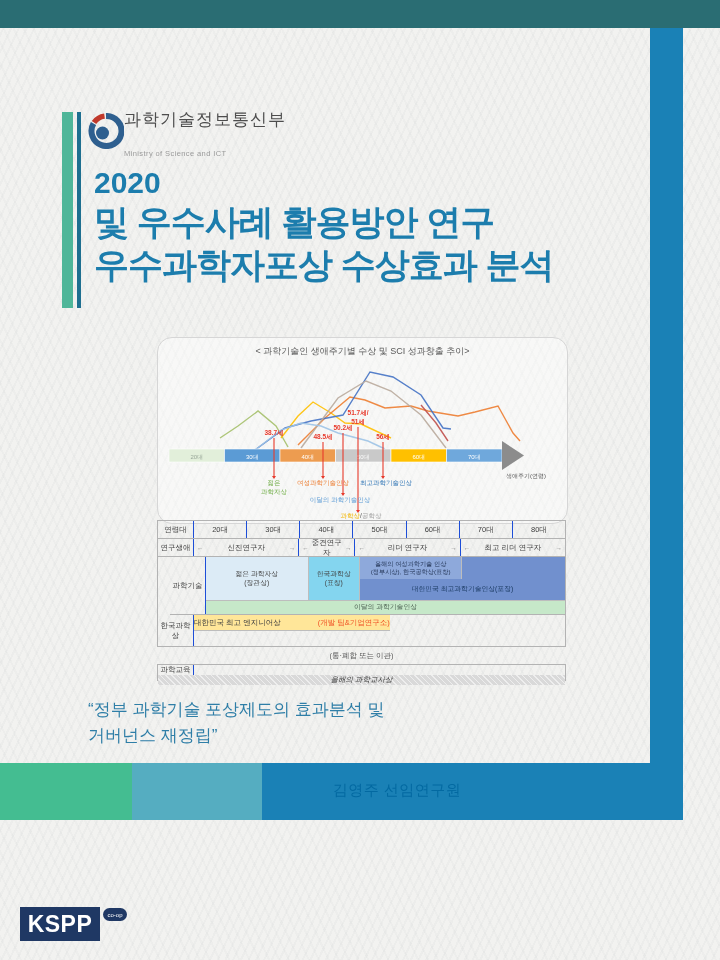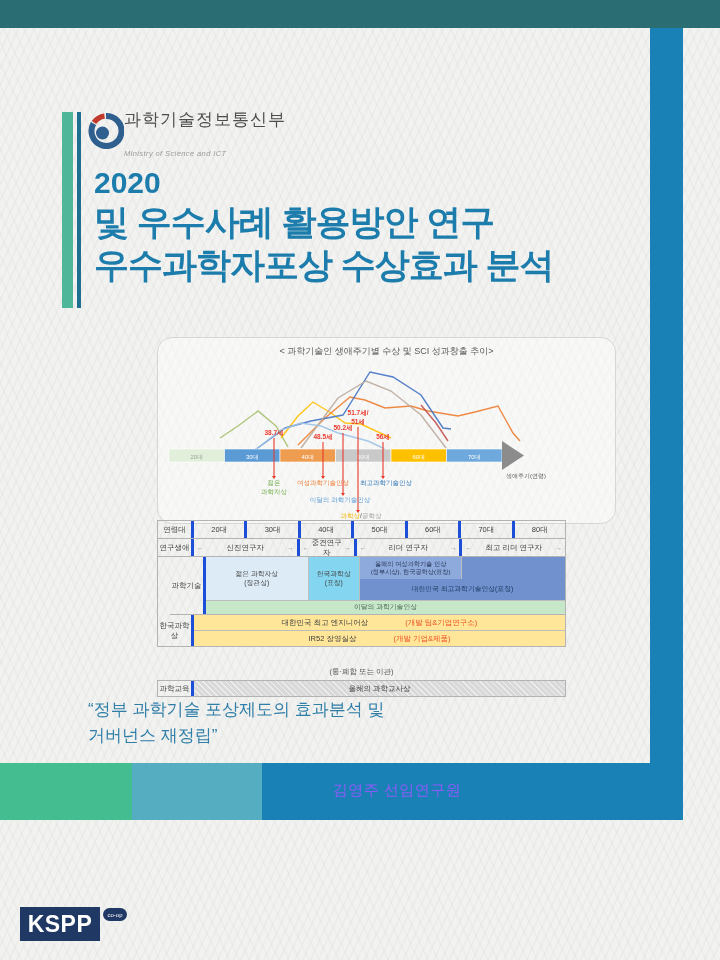--- a/index.html
+++ b/index.html
@@ -7,72 +7,72 @@
        background:#f2f2f0;font-family:"Liberation Sans","DejaVu Sans",sans-serif;}
   .texture{position:absolute;inset:0;pointer-events:none;
     background:
       repeating-linear-gradient(115deg, rgba(160,168,172,0.07) 0 2px, transparent 2px 7px),
       repeating-linear-gradient(65deg, rgba(160,168,172,0.06) 0 2px, transparent 2px 9px);}
   .top-band{position:absolute;left:0;top:0;width:720px;height:28px;background:#2a6d73;z-index:5;}
   .right-bar{position:absolute;left:650px;top:0;width:33px;height:763px;background:#1a81b6;z-index:2;}
 
   .logo-row{position:absolute;left:88px;top:108px;display:flex;align-items:center;z-index:3;}
   .ministry-name{font-size:17px;color:#4d4d4d;letter-spacing:1px;font-weight:500;}
-  .ministry-en{font-size:7.5px;color:#9a9a9a;margin-top:18px;letter-spacing:0.4px;font-style:italic;}
+  .ministry-en{font-size:7.5px;color:#9a9a9a;margin-top:18px;letter-spacing:0.4px;}
 
   .left-bar-teal{position:absolute;left:62px;top:112px;width:11px;height:196px;background:#4fb699;}
   .left-bar-blue{position:absolute;left:77px;top:112px;width:4px;height:196px;background:#1e6f90;}
 
   .title-block{position:absolute;left:94px;top:166px;color:#1c7dad;z-index:3;}
   .title-year{font-size:30px;font-weight:bold;line-height:34px;}
   .title-line{font-size:35px;font-weight:bold;line-height:43px;letter-spacing:-1px;}
 
   .chart-box{position:absolute;left:157px;top:337px;width:409px;height:185px;
-    border:1px solid #d6d6d6;border-radius:15px;background:rgba(255,255,255,0.45);z-index:3;padding-left:48px;}
+    border:1px solid #d6d6d6;border-radius:15px;background:rgba(255,255,255,0.45);z-index:3;}
   .chart-title{position:absolute;left:0;right:0;top:7px;text-align:center;font-size:9px;color:#595959;}
   .chart-svg{position:absolute;left:0;top:0;}
   svg text{font-family:"Liberation Sans","DejaVu Sans",sans-serif;}
 
   .tbl{position:absolute;left:157px;top:520px;width:409px;color:#404040;z-index:3;font-size:7.5px;}
   .tbl-box{border:1px solid #b3b3b3;}
   .trow{display:flex;border-bottom:1px solid #b3b3b3;}
   .trow:last-child{border-bottom:none;}
-  .cell{display:flex;align-items:center;justify-content:center;border-right:3px solid #1d4ed8;
+  .cell{display:flex;align-items:center;justify-content:center;border-right:1px solid #1d4ed8;
         box-sizing:border-box;text-align:center;}
   .cell:last-child{border-right:none;}
   .lab{width:36px;flex:none;}
   .c1{flex:1;} .c2{flex:2;}
   .r17{height:17px;}
   .stage{justify-content:space-between;padding:0 3px;}
   .arr{color:#8a8a8a;font-size:6.5px;}
   .stgrid{flex:1;display:grid;grid-template-columns:repeat(7,1fr);grid-template-rows:22px 21px 14px;}
   .stcell{display:flex;flex-direction:column;align-items:center;justify-content:center;
           font-size:6.8px;line-height:1.25;border-right:1px solid #bdbdbd;box-sizing:border-box;text-align:center;}
   .st-young{grid-area:1/1/3/3;background:#dcebf6;}
   .st-ks{grid-area:1/3/3/4;background:#84d5ef;}
   .st-woman{grid-area:1/4/2/6;background:#8ea9db;font-size:6.2px;color:#1f3050;}
   .st-darktr{grid-area:1/6/2/8;background:#7190ce;border-right:none;}
   .st-top{grid-area:2/4/3/8;background:#7190ce;color:#17375e;border-right:none;}
   .st-month{grid-area:3/1/4/8;background:#c6e8c9;color:#4b5f51;border-right:none;border-top:1px solid #bdbdbd;}
-  .ind-col{flex:1;display:flex;flex-direction:column;}
+  .ind-col{flex:1;display:flex;flex-direction:row;}
   .ind-row{height:15px;background:#ffe699;display:flex;align-items:center;justify-content:center;gap:2px;}
   .ind-row.first{border-bottom:1px solid #bdbdbd;}
   .red-note{color:#f04e23;padding-left:35px;}
-  .note-row{height:17px;display:flex;align-items:center;justify-content:center;color:#595959;font-size:7.5px;margin-top:16px;}
+  .note-row{height:17px;display:flex;align-items:center;justify-content:center;color:#595959;font-size:7.5px;}
   .edu-cell{flex:1;background:#d9d9d9;
-    background-image:repeating-linear-gradient(45deg, rgba(255,255,255,0.55) 0 1px, transparent 1px 4px);}
+    background-image:repeating-linear-gradient(45deg, rgba(255,255,255,0.55) 0 1px, transparent 1px 4px);font-style:italic;}
 
   .quote{position:absolute;left:88px;top:697px;font-size:17px;color:#2e7ea7;line-height:26px;z-index:3;}
 
   .band{position:absolute;left:0;top:763px;height:57px;width:720px;z-index:6;}
   .band-green{position:absolute;left:0;top:0;width:132px;height:57px;background:#44bd91;}
   .band-teal{position:absolute;left:132px;top:0;width:130px;height:57px;background:#55adc1;}
   .band-blue{position:absolute;left:262px;top:0;width:421px;height:57px;background:#1a81b6;}
   .band-name{position:absolute;left:262px;top:0;width:270px;height:55px;display:flex;align-items:center;
-    justify-content:center;color:#8b5cf6;font-size:15px;letter-spacing:0.5px;}
+    justify-content:center;color:#0369a1;font-size:15px;letter-spacing:0.5px;}
 
   .footer{position:absolute;left:20px;top:907px;display:flex;align-items:flex-start;gap:3px;z-index:3;}
   .kspp-box{width:80px;height:34px;background:#1f3864;color:#fff;display:flex;align-items:center;
     justify-content:center;font-size:23px;font-weight:bold;letter-spacing:0.5px;}
   .coop-pill{margin-top:1px;width:24px;height:13px;background:#1f3864;border-radius:7px;color:#fff;
     display:flex;align-items:center;justify-content:center;font-size:6px;}
   .org-col{margin-left:3px;display:flex;flex-direction:column;}
   .org-kr{font-size:13.5px;font-weight:bold;color:#1a1a1a;letter-spacing:-0.3px;}
   .org-en{font-size:8px;color:#8c8c8c;margin-top:1px;}
 </style>
@@ -214,30 +214,26 @@
         </div>
       </div>
     </div>
     <div class="trow" style="height:31px;">
       <div class="cell lab">한국과학상</div>
       <div class="ind-col">
         <div class="ind-row first">
           <span>대한민국 최고 엔지니어상 </span>
           <span class="red-note">(개발 팀&amp;기업연구소)</span>
         </div>
-        <div class="ind-row">
-          <span>IR52 장영실상 </span>
-          <span class="red-note">(개발 기업&amp;제품)</span>
-        </div>
       </div>
     </div>
   </div>
   <div class="note-row">(통·폐합 또는 이관)</div>
   <div class="tbl-box">
-    <div class="trow" style="height:15px;">
+    <div class="trow" style="height:15px;flex-direction:column;">
       <div class="cell lab">과학교육</div>
       <div class="cell edu-cell">올해의 과학교사상</div>
     </div>
   </div>
 </div>
 
 <div class="quote">
   <div>“정부 과학기술 포상제도의 효과분석 및</div>
   <div>거버넌스 재정립”</div>
 </div>

